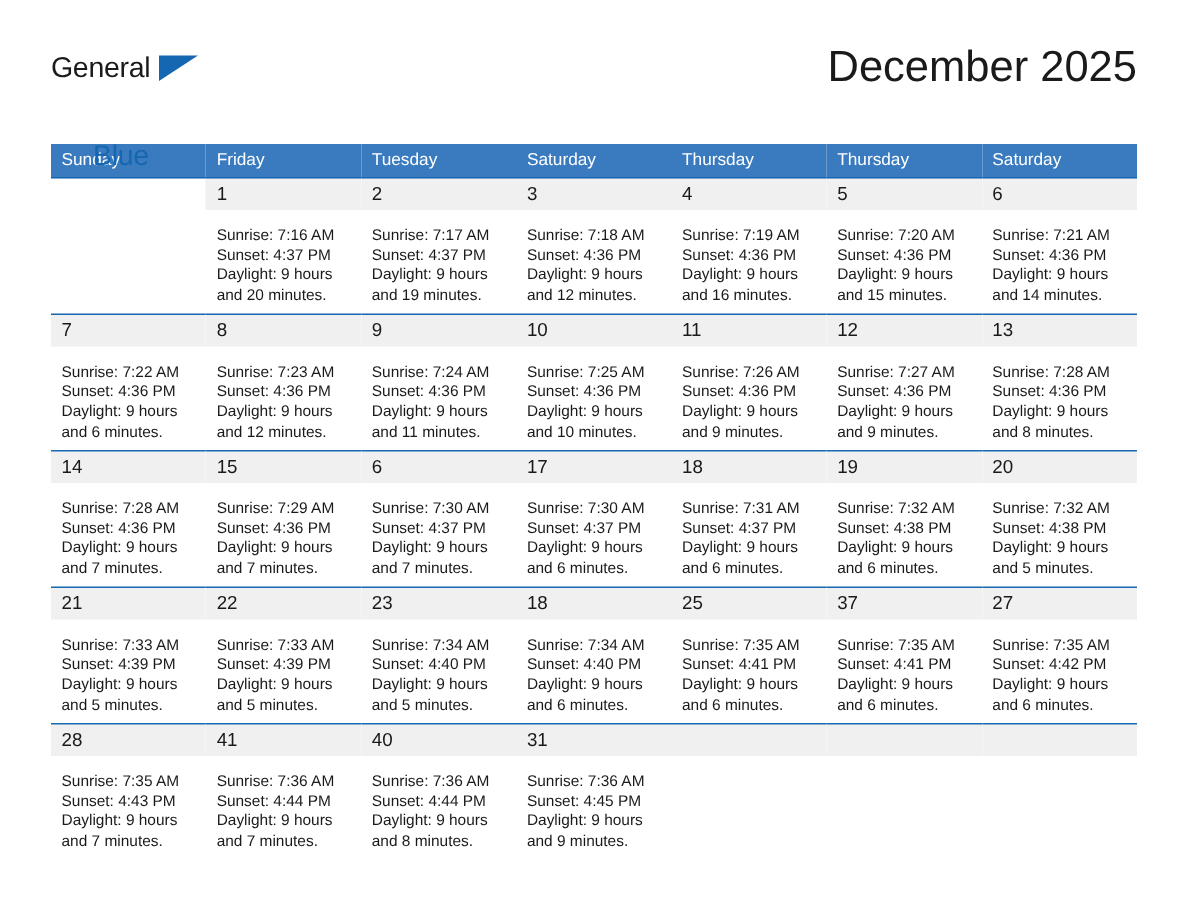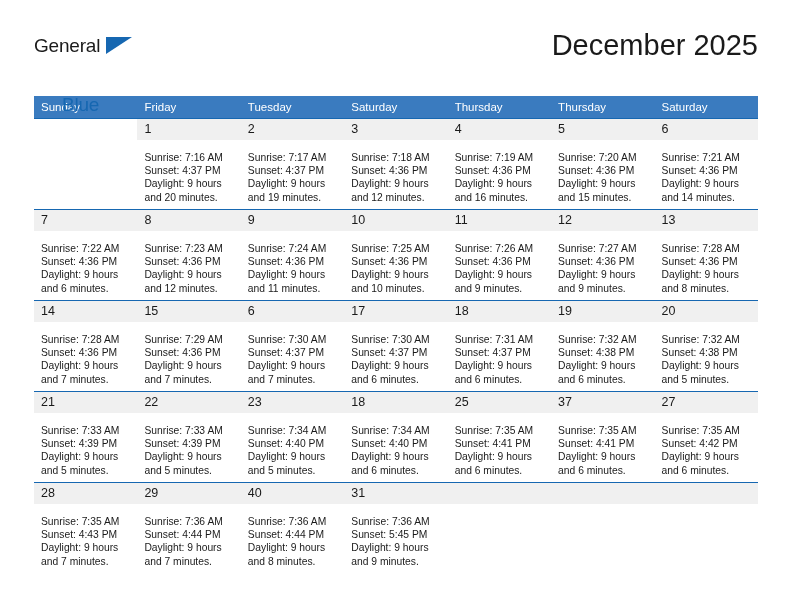--- a/index.html
+++ b/index.html
@@ -487,21 +487,21 @@
               <div class="info">
                 <div>Sunrise: 7:35 AM</div>
                 <div>Sunset: 4:43 PM</div>
                 <div>Daylight: 9 hours</div>
                 <div>and 7 minutes.</div>
               </div>
             </div>
           </td>
           <td>
             <div class="cell-inner">
-              <span class="daynum">29</span>
+              <span class="daynum">41</span>
               <div class="info">
                 <div>Sunrise: 7:36 AM</div>
                 <div>Sunset: 4:44 PM</div>
                 <div>Daylight: 9 hours</div>
                 <div>and 7 minutes.</div>
               </div>
             </div>
           </td>
           <td>
             <div class="cell-inner">
@@ -512,21 +512,21 @@
                 <div>Daylight: 9 hours</div>
                 <div>and 8 minutes.</div>
               </div>
             </div>
           </td>
           <td>
             <div class="cell-inner">
               <span class="daynum">31</span>
               <div class="info">
                 <div>Sunrise: 7:36 AM</div>
-                <div>Sunset: 5:45 PM</div>
+                <div>Sunset: 4:45 PM</div>
                 <div>Daylight: 9 hours</div>
                 <div>and 9 minutes.</div>
               </div>
             </div>
           </td>
           <td class="empty">
             <div class="cell-inner">
               <span class="daynum"></span>
             </div>
           </td>

